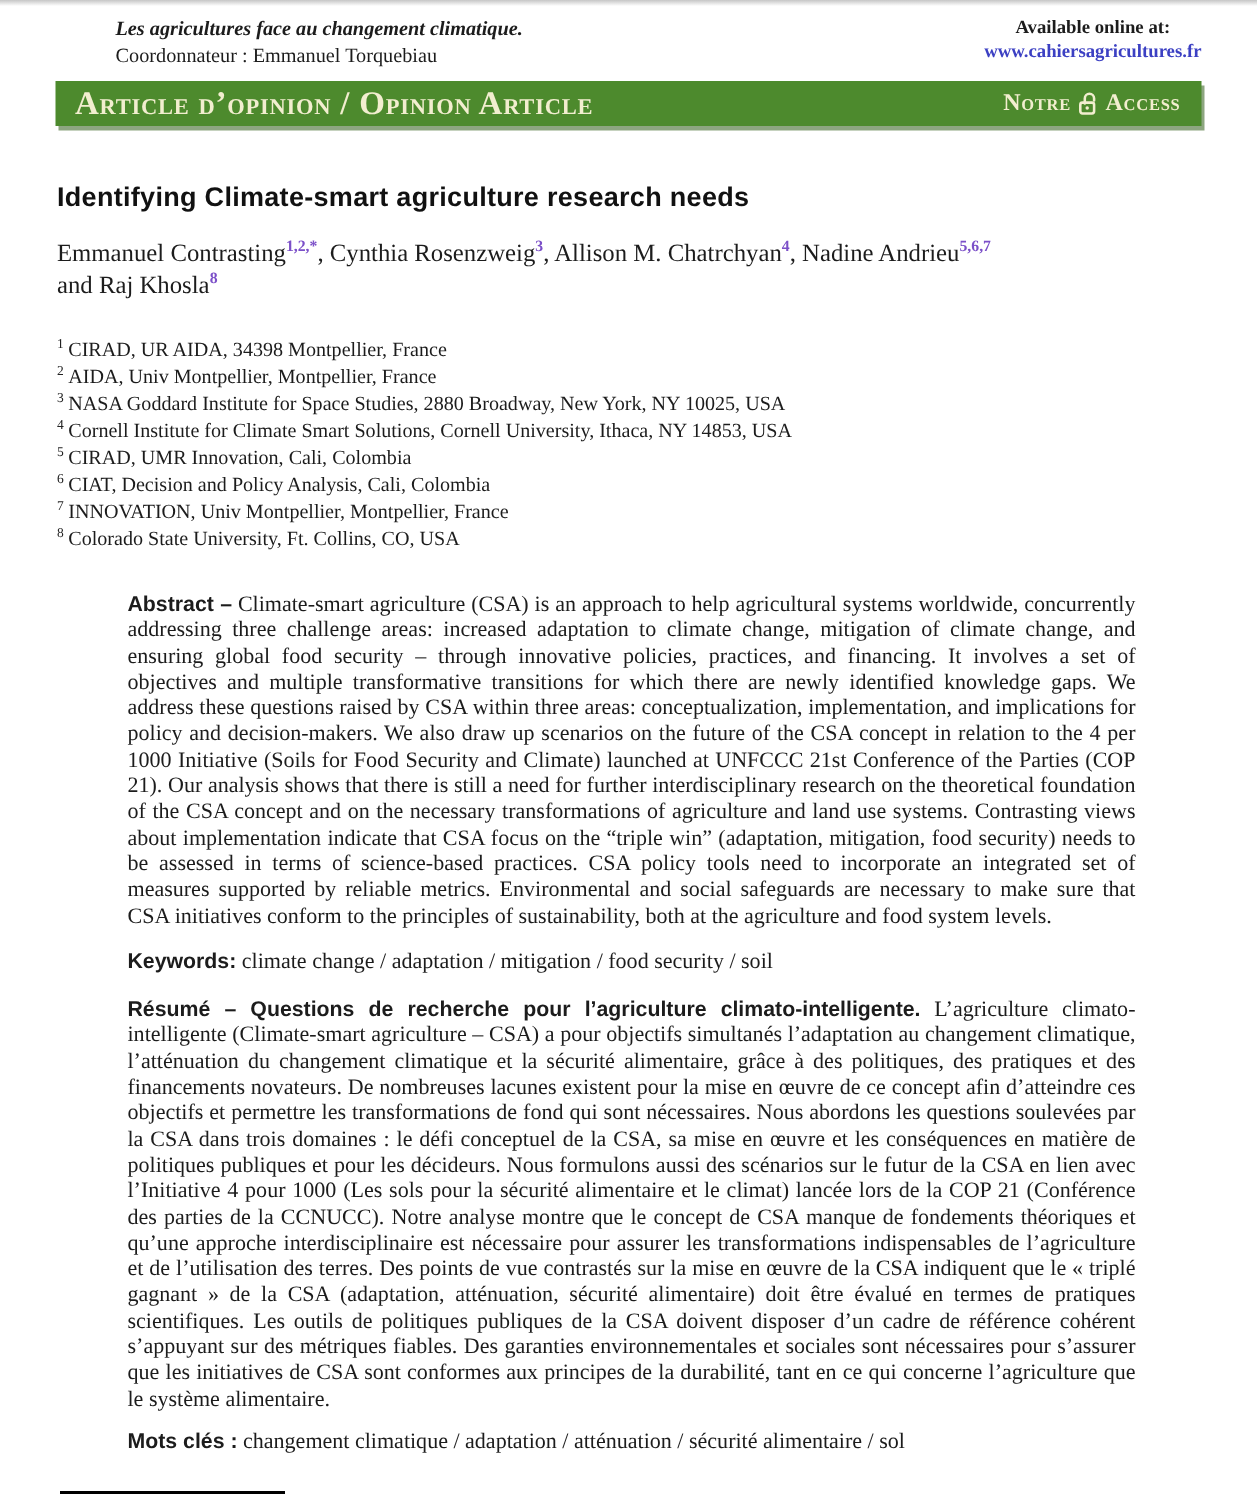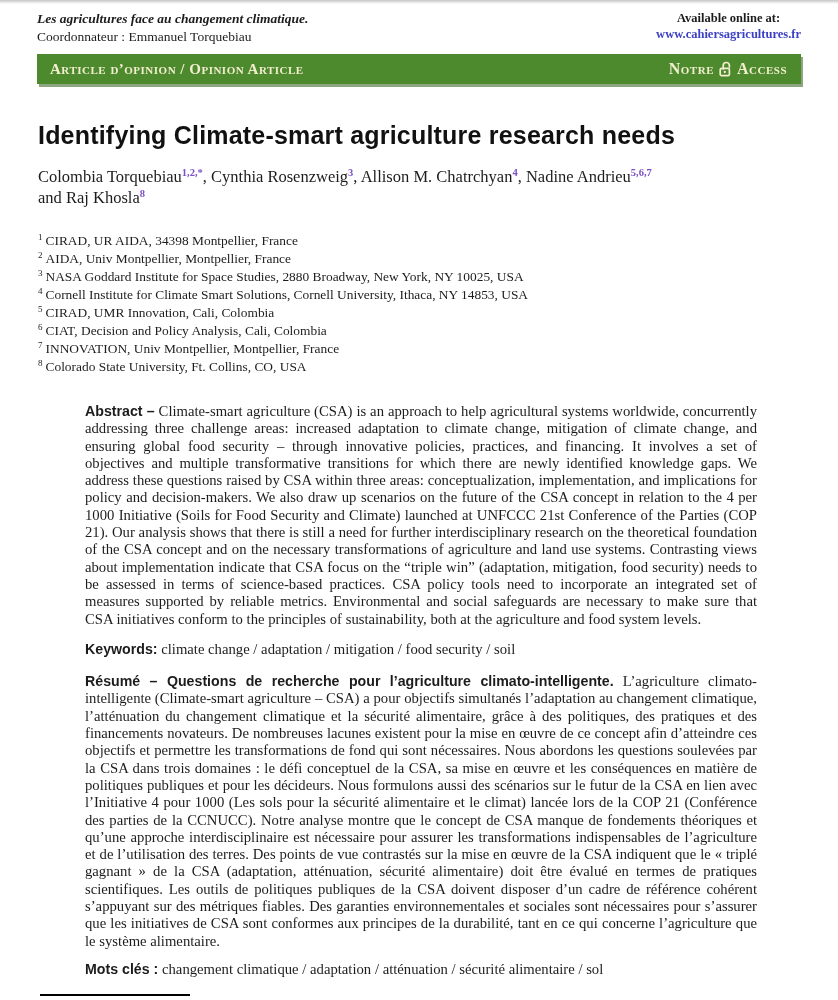--- a/index.html
+++ b/index.html
@@ -5,39 +5,39 @@
   html,body{margin:0;padding:0;background:#ffffff;}
   body{width:838px;height:1000px;position:relative;overflow:hidden;
        font-family:"Liberation Serif", serif;color:#1c1c1c;
        -webkit-font-smoothing:antialiased;}
   .top-edge{position:absolute;top:0;left:0;width:838px;height:4px;
        background:linear-gradient(#c6c6c6,#ffffff);}
   .page{padding:8px 37px 0 37px;}
 
   
   .hdr{display:flex;justify-content:space-between;align-items:flex-start;margin-top:2px;}
-  .hdr-left{font-size:13.5px;line-height:17px;}
+  .hdr-left{font-size:13.5px;line-height:17px;margin-left:40px;}
   .series-title{font-weight:bold;font-style:italic;}
   .coordinator{margin-top:1px;}
   .hdr-right{text-align:center;font-size:12.5px;line-height:16px;font-weight:bold;}
   .site-link{color:#3c40c3;text-decoration:none;font-weight:bold;}
 
   
   .banner{margin-top:9px;height:30px;display:flex;align-items:center;
        justify-content:space-between;padding:0 14px 0 13px;
        box-shadow:2px 3px 0 rgba(47,92,24,.55);}
   .banner .label{font-variant:small-caps;letter-spacing:.5px;
-       font-size:15px;font-weight:bold;}
+       font-size:22px;font-weight:bold;}
   .oa{display:flex;align-items:center;gap:5px;}
   .oa .label{font-size:16px;}
   .oa-icon{display:inline-block;width:13px;height:16px;}
 
   
   .title{font-family:"Liberation Sans", sans-serif;font-weight:bold;
-       font-size:25px;letter-spacing:.2px;margin:37px 0 16px 1px;color:#111;}
+       font-size:18px;letter-spacing:.2px;margin:37px 0 16px 1px;color:#111;}
   .authors{margin:16px 0 0 1px;font-size:16.5px;line-height:21px;width:640px;}
   sup.author-sup{color:#7b4fc8;font-size:10.5px;font-weight:bold;line-height:0;}
 
   
   .affils{margin:24px 0 0 1px;}
   .affil{font-size:13.4px;line-height:18px;font-family:Liberation Serif, serif;}
   .affil sup{font-size:9px;color:#222;margin-right:3px;line-height:0;}
 
   
   .block{margin-left:48px;width:672px;text-align:justify;
@@ -83,21 +83,21 @@
           <rect x="1.2" y="7.4" width="9.2" height="7.2" rx="1.4" fill="none" stroke="#f2eecf" stroke-width="1.7"></rect>
           <circle cx="5.8" cy="11" r="1.15" fill="#f2eecf"></circle>
         </svg>
       </span>
       <span class="label">Access</span>
     </span>
   </div>
 
   <h1 class="title">Identifying Climate-smart agriculture research needs</h1>
 
-  <div class="authors"><span>Colombia Torquebiau</span><sup class="author-sup">1,2,*</sup>, <span>Cynthia Rosenzweig</span><sup class="author-sup">3</sup>, <span>Allison M. Chatrchyan</span><sup class="author-sup">4</sup>, <span>Nadine Andrieu</span><sup class="author-sup">5,6,7</sup> and <span>Raj Khosla</span><sup class="author-sup">8</sup></div>
+  <div class="authors"><span>Emmanuel Contrasting</span><sup class="author-sup">1,2,*</sup>, <span>Cynthia Rosenzweig</span><sup class="author-sup">3</sup>, <span>Allison M. Chatrchyan</span><sup class="author-sup">4</sup>, <span>Nadine Andrieu</span><sup class="author-sup">5,6,7</sup> and <span>Raj Khosla</span><sup class="author-sup">8</sup></div>
 
   <div class="affils">
       <div class="affil"><sup>1</sup>CIRAD, UR AIDA, 34398 Montpellier, France</div>
       <div class="affil"><sup>2</sup>AIDA, Univ Montpellier, Montpellier, France</div>
       <div class="affil"><sup>3</sup>NASA Goddard Institute for Space Studies, 2880 Broadway, New York, NY 10025, USA</div>
       <div class="affil"><sup>4</sup>Cornell Institute for Climate Smart Solutions, Cornell University, Ithaca, NY 14853, USA</div>
       <div class="affil"><sup>5</sup>CIRAD, UMR Innovation, Cali, Colombia</div>
       <div class="affil"><sup>6</sup>CIAT, Decision and Policy Analysis, Cali, Colombia</div>
       <div class="affil"><sup>7</sup>INNOVATION, Univ Montpellier, Montpellier, France</div>
       <div class="affil"><sup>8</sup>Colorado State University, Ft. Collins, CO, USA</div>

